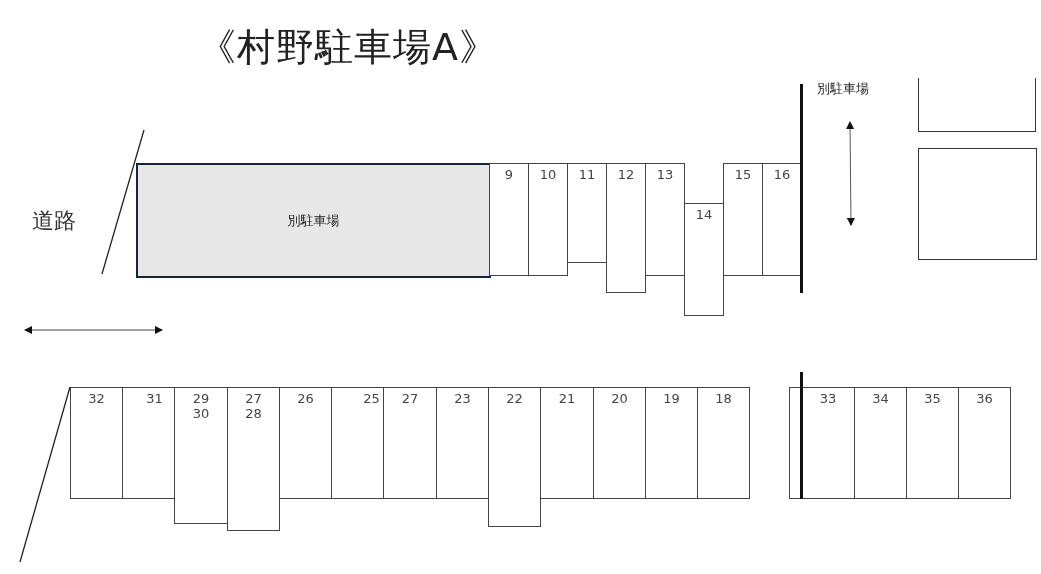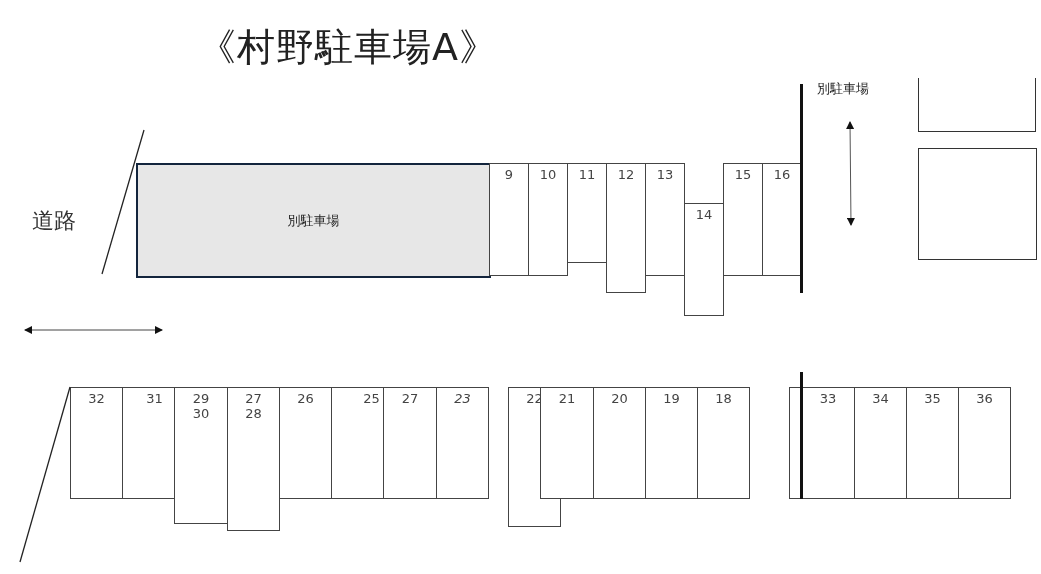--- a/index.html
+++ b/index.html
@@ -74,24 +74,24 @@
     </div>
   <div class="stall" style="left:279px;top:387px;width:53px;height:112px;">
       <span class="num">26</span>
     </div>
   <div class="stall" style="left:331px;top:387px;width:53px;height:112px;padding-left:28px;">
       <span class="num">25</span>
     </div>
   <div class="stall" style="left:383px;top:387px;width:54px;height:112px;">
       <span class="num">27</span>
     </div>
-  <div class="stall" style="left:436px;top:387px;width:53px;height:112px;font-style:italic;">
+  <div class="stall" style="left:436px;top:387px;width:53px;height:112px;">
       <span class="num">23</span>
     </div>
-  <div class="stall" style="left:508px;top:387px;width:53px;height:140px;">
+  <div class="stall" style="left:488px;top:387px;width:53px;height:140px;">
       <span class="num">22</span>
     </div>
   <div class="stall" style="left:540px;top:387px;width:54px;height:112px;">
       <span class="num">21</span>
     </div>
   <div class="stall" style="left:593px;top:387px;width:53px;height:112px;">
       <span class="num">20</span>
     </div>
   <div class="stall" style="left:645px;top:387px;width:53px;height:112px;">
       <span class="num">19</span>

